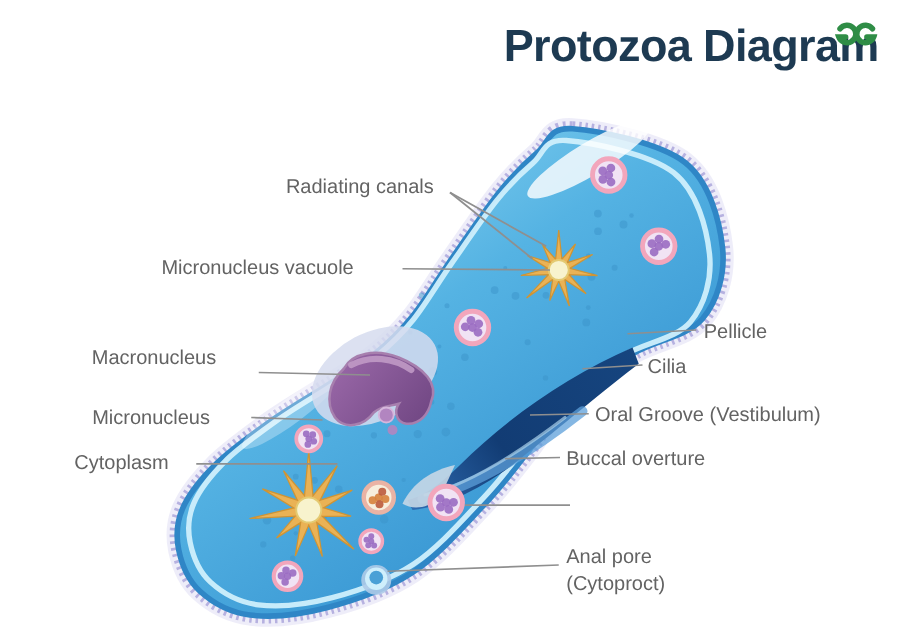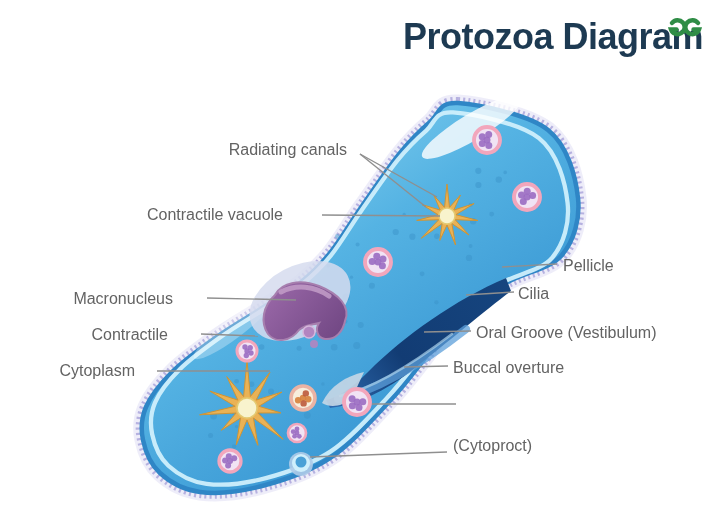--- a/index.html
+++ b/index.html
@@ -213,24 +213,25 @@
   <div class="title">Protozoa Diagram</div>
 
   <svg class="logo" viewBox="0 0 34 24">
     <g fill="none" stroke="#2f8d46" stroke-width="4.4" stroke-linecap="round">
       <path d="M 13,7 A 7,7 0 1 0 14,13.5 L 8.5,13.5" transform="translate(17,0) scale(-1,1)"></path>
       <path d="M 13,7 A 7,7 0 1 0 14,13.5 L 8.5,13.5" transform="translate(17,0)"></path>
     </g>
   </svg>
 
   <div class="lbl r" style="right:373px;top:139px">Radiating canals</div>
-  <div class="lbl r" style="right:437px;top:204px">Contractile vacuole</div>
-  <div class="lbl r" style="right:547px;top:288px">Macronucleus</div>
-  <div class="lbl r" style="right:552px;top:324px">Contractile</div>
+  <div class="lbl r" style="right:437px;top:204px">Micronucleus vacuole</div>
+  <div class="lbl r" style="right:547px;top:276px">Macronucleus</div>
+  <div class="lbl r" style="right:552px;top:324px">Micronucleus</div>
   <div class="lbl r" style="right:585px;top:360px">Cytoplasm</div>
   <div class="lbl" style="left:563px;top:255px">Pellicle</div>
   <div class="lbl" style="left:518px;top:283px">Cilia</div>
   <div class="lbl" style="left:476px;top:322px">Oral Groove (Vestibulum)</div>
   <div class="lbl" style="left:453px;top:357px">Buccal overture</div>
   <div class="lbl" style="left:453px;top:435px;line-height:22px">
+    <div>Anal pore</div>
     <div>(Cytoproct)</div>
   </div>
 </div>
 
 </body></html>

